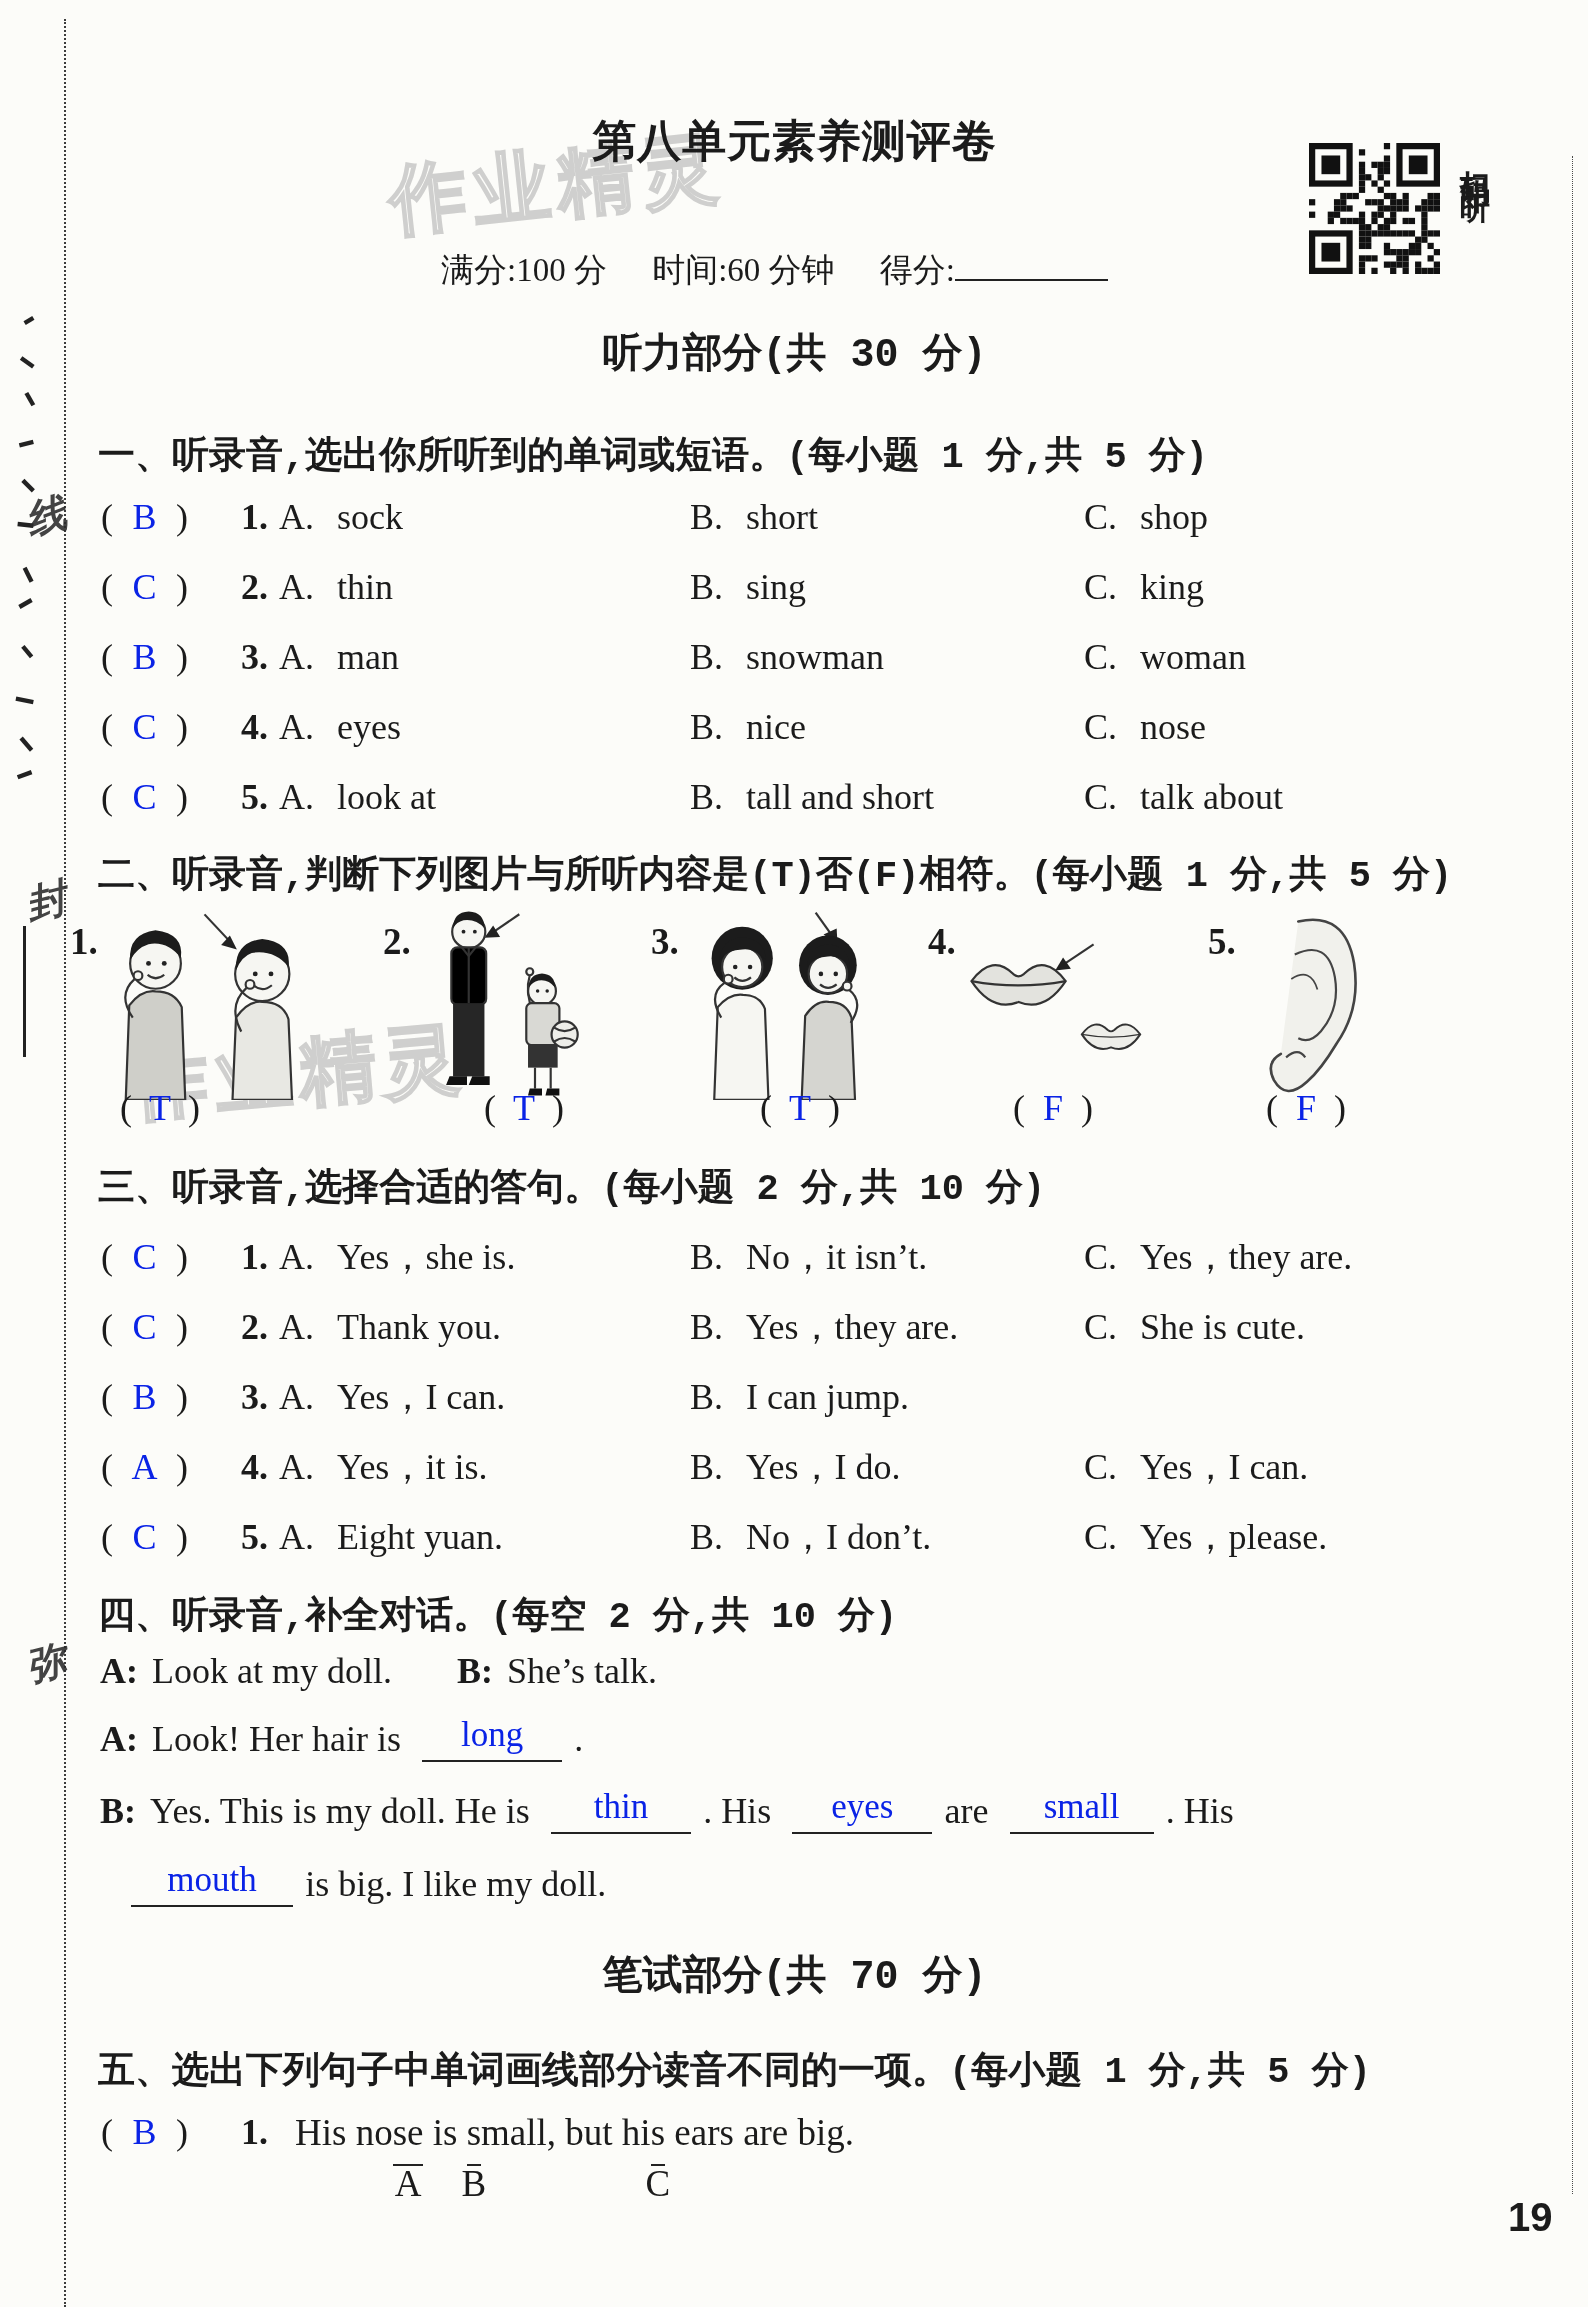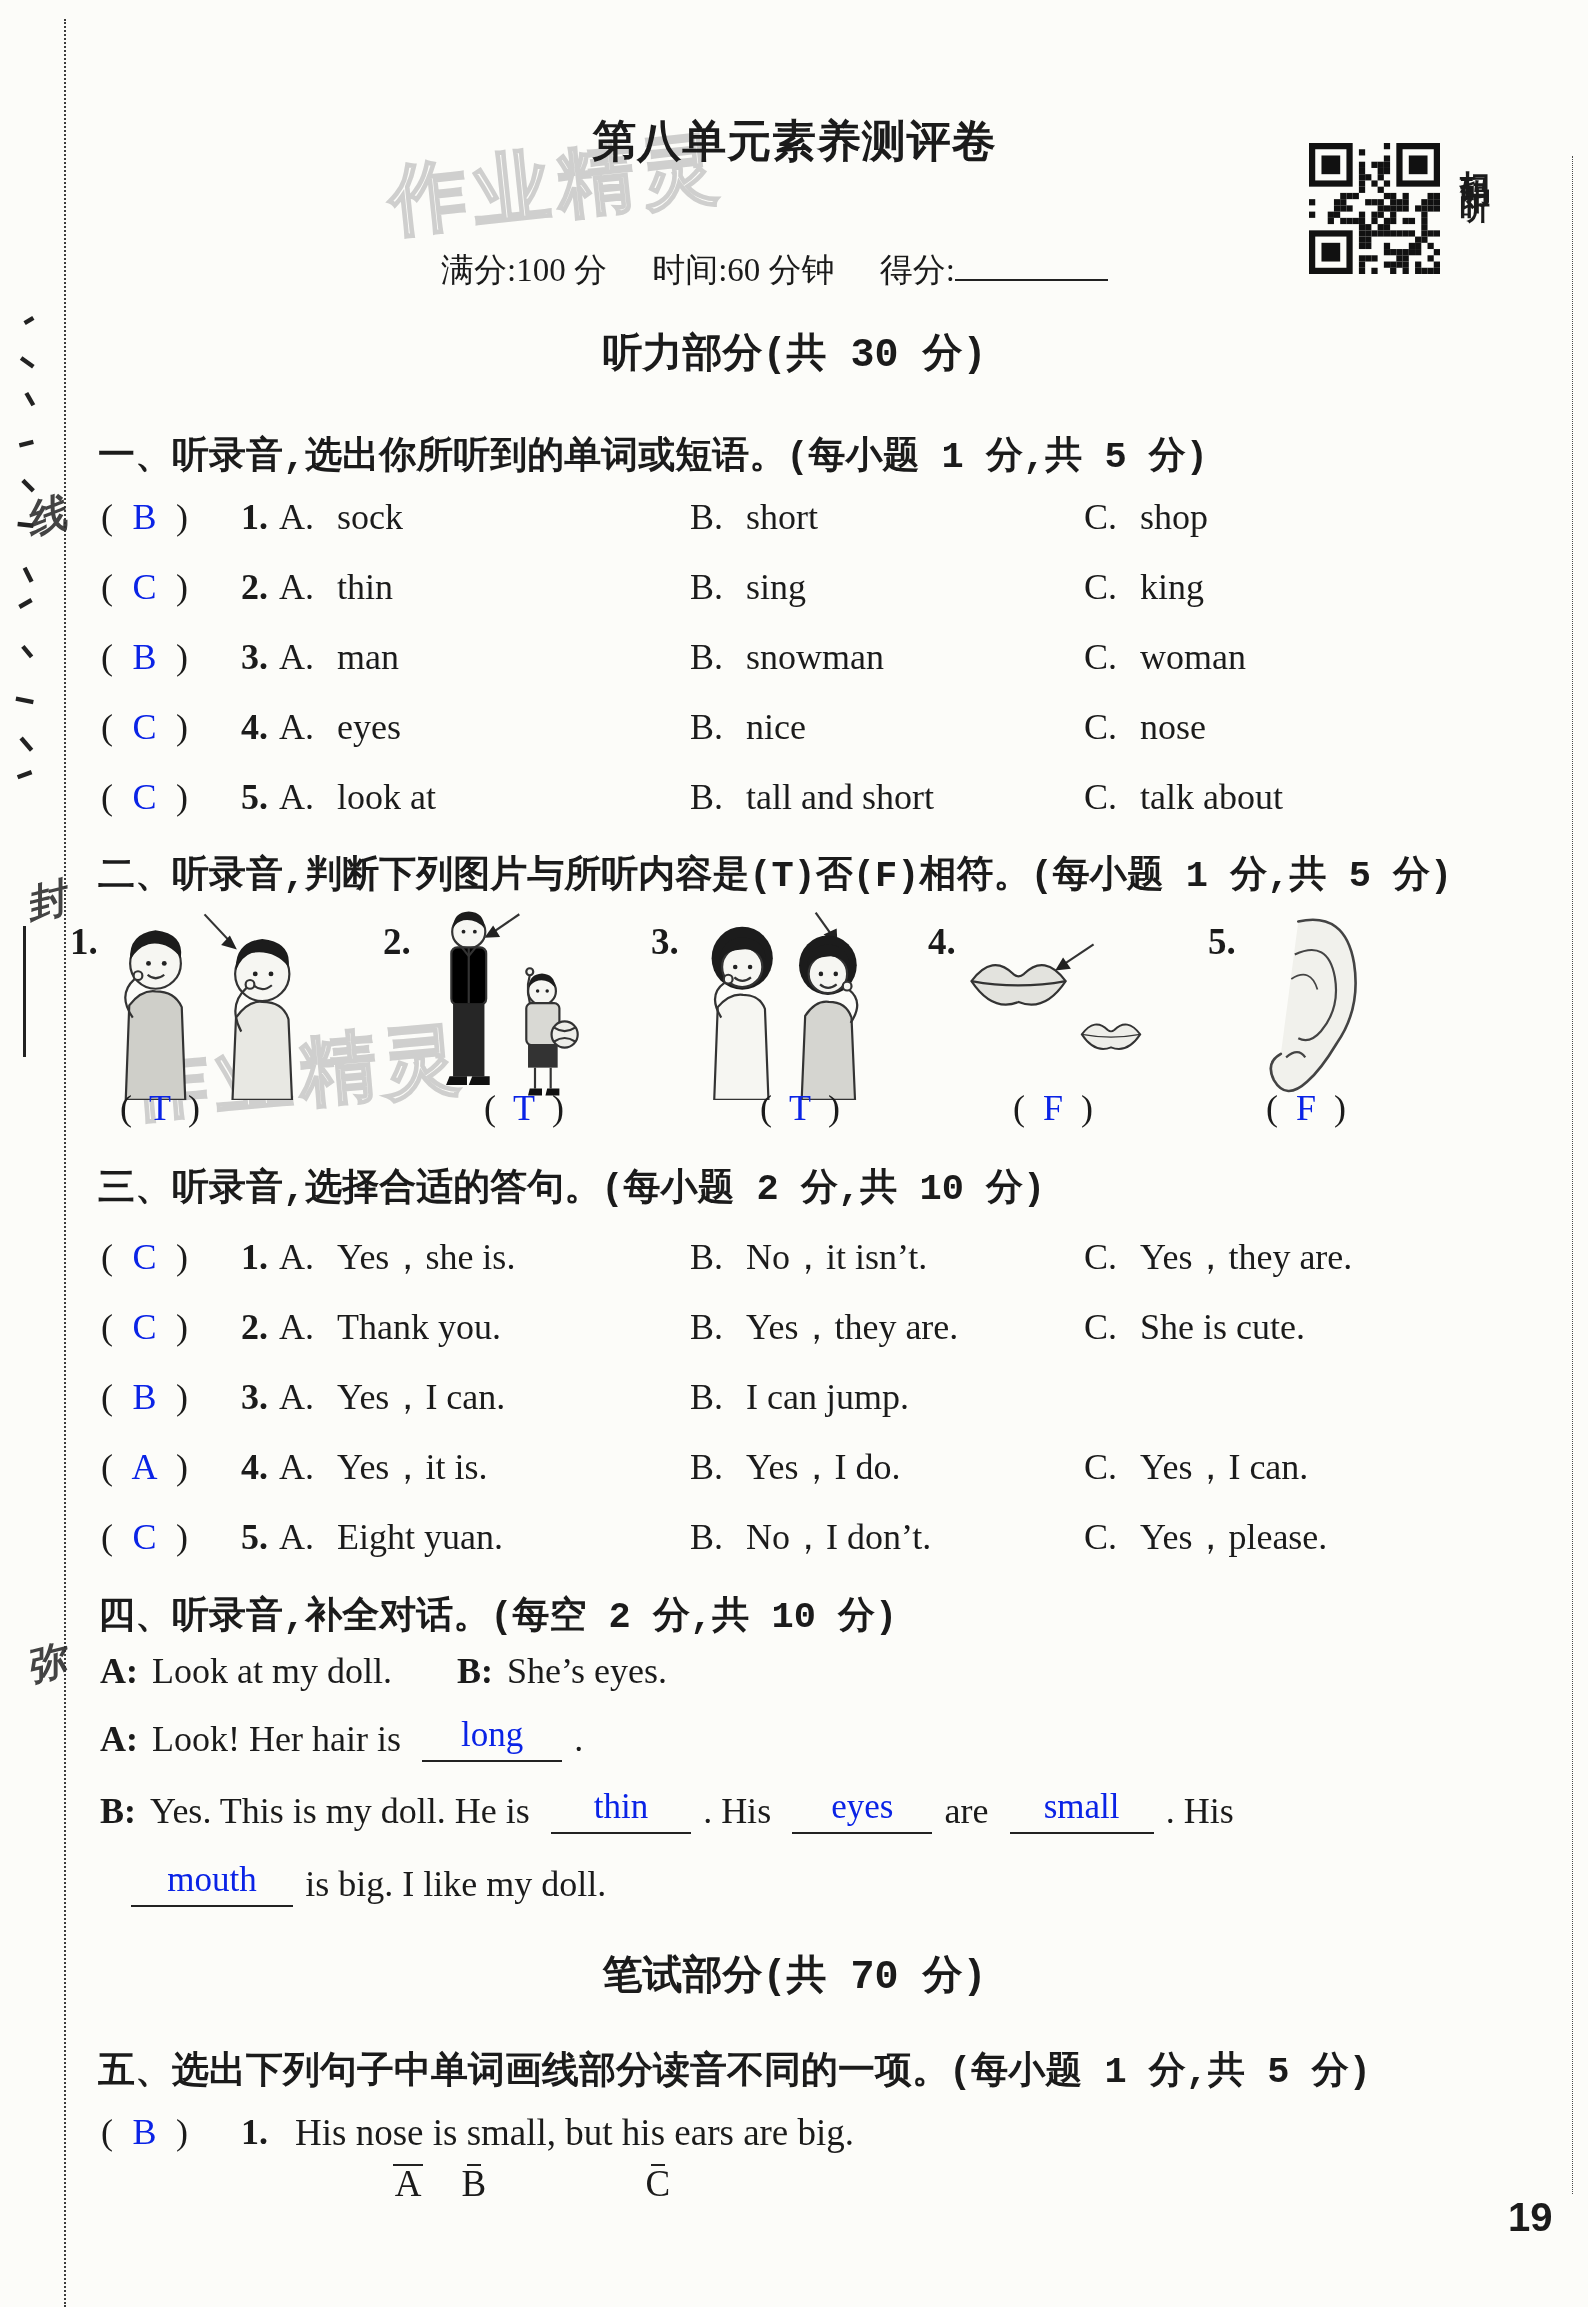--- a/index.html
+++ b/index.html
@@ -472,21 +472,21 @@
       <span class="cell c-a"><i class="ol">A.</i><span>Eight yuan.</span></span>
       <span class="cell c-c"><i class="ol">C.</i><span>Yes，please.</span></span>
       <span class="cell c-b"><i class="ol">B.</i><span>No，I don’t.</span></span>
     </div>
   </div>
 
   <div class="sec-head cn" style="top:1590px">四、听录音,补全对话。(每空 2 分,共 10 分)</div>
 
   <div class="dline" style="top:1650px">
     <span class="spk">A:</span><span>Look at my doll.</span>
-    <span class="spk bsp">B:</span><span>She’s eyes.</span>
+    <span class="spk bsp">B:</span><span>She’s talk.</span>
   </div>
   <div class="dline" style="top:1718px">
     <span class="spk">A:</span><span>Look! Her hair is</span>
     <span class="blank" style="min-width:140px"><span class="bans">long</span></span><span>.</span>
   </div>
   <div class="dline" style="top:1790px">
     <span class="spk">B:</span><span>Yes. This is my doll. He is</span>
     <span class="blank" style="min-width:140px"><span class="bans">thin</span></span><span>. His</span>
     <span class="blank" style="min-width:140px"><span class="bans">eyes</span></span><span>are</span>
     <span class="blank" style="min-width:144px"><span class="bans">small</span></span><span>. His</span>

